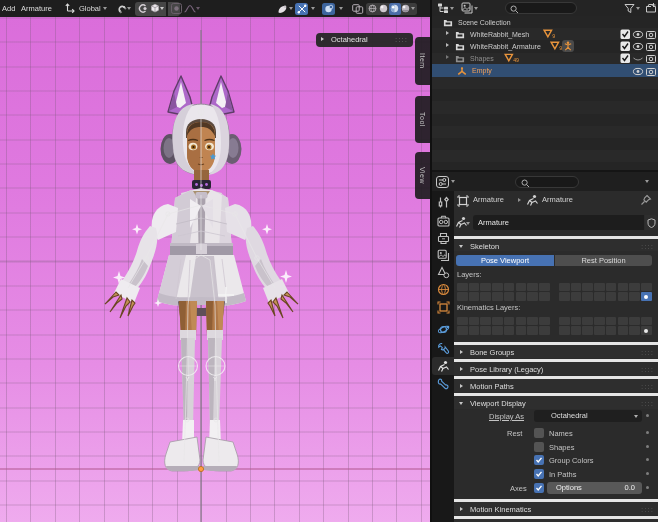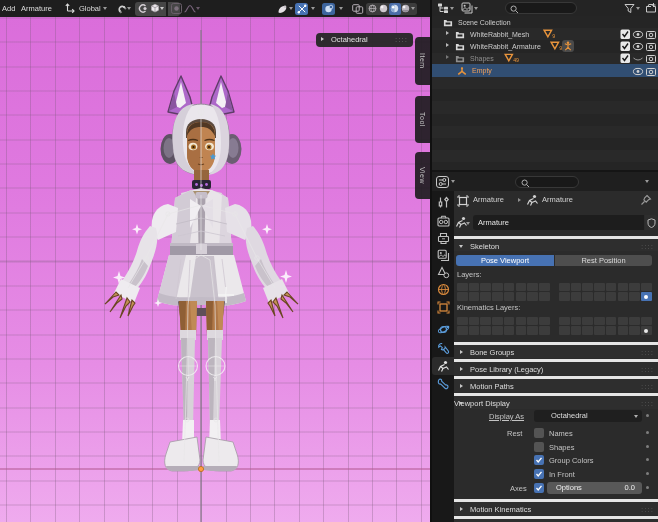--- a/index.html
+++ b/index.html
@@ -575,21 +575,21 @@
         <div style="position: absolute; width: 10.7px; height: 8.4px; background: rgb(60, 60, 60); border-radius: 1px; left: 58.5px; top: 9.4px;"></div>
         <div style="position: absolute; width: 10.7px; height: 8.4px; background: rgb(60, 60, 60); border-radius: 1px; left: 70.2px; top: 9.4px;"></div>
         <div style="position: absolute; width: 10.7px; height: 8.4px; background: rgb(60, 60, 60); border-radius: 1px; left: 81.9px; top: 9.4px;">
           <div style="position:absolute;left:3.3px;top:2.2px;width:4px;height:4px;border-radius:50%;background:#e8e8e8;"></div>
         </div>
       </div>
 
     <div class="panel-hdr" style="top:151px;height:16px;line-height:16px;"><div class="tri-r" style="left:6px;top:4.5px;border-left-color:#c8c8c8;"></div><span style="padding-left:16px;">Bone Groups</span><span style="position:absolute;right:4px;top:0;color:#5e5e5e;font-size:8px;letter-spacing:1px;">::::</span></div>
     <div class="panel-hdr" style="top:168px;height:16px;line-height:16px;"><div class="tri-r" style="left:6px;top:4.5px;border-left-color:#c8c8c8;"></div><span style="padding-left:16px;">Pose Library (Legacy)</span><span style="position:absolute;right:4px;top:0;color:#5e5e5e;font-size:8px;letter-spacing:1px;">::::</span></div>
     <div class="panel-hdr" style="top:185px;height:16px;line-height:16px;"><div class="tri-r" style="left:6px;top:4.5px;border-left-color:#c8c8c8;"></div><span style="padding-left:16px;">Motion Paths</span><span style="position:absolute;right:4px;top:0;color:#5e5e5e;font-size:8px;letter-spacing:1px;">::::</span></div>
-    <div class="panel-hdr" style="top:202px;height:16px;line-height:16px;"><div class="tri-d" style="left:5px;top:6px;border-top-color:#c8c8c8;"></div><span style="">Viewport Display</span><span style="position:absolute;right:4px;top:0;color:#5e5e5e;font-size:8px;letter-spacing:1px;">::::</span></div>
+    <div class="panel-hdr" style="top:202px;height:16px;line-height:16px;"><div class="tri-d" style="left:5px;top:6px;border-top-color:#c8c8c8;"></div><span style="padding-left:16px;">Viewport Display</span><span style="position:absolute;right:4px;top:0;color:#5e5e5e;font-size:8px;letter-spacing:1px;">::::</span></div>
 
     <span class="lbl" style="left:35px;top:221px;text-decoration:underline;">Display As</span>
     <div class="abs" style="left:80px;top:219px;width:108px;height:12px;background:#1f1f1f;border-radius:3px;color:#dedede;font-size:7.5px;line-height:12px;">
       <span style="padding-left:17px;">Octahedral</span>
       <div class="tri-d" style="right:4px;top:4.5px;border-top-color:#b0b0b0;"></div>
     </div>
     <div class="dot" style="top:223px;"></div>
     <span class="lbl" style="left:53px;top:238px;">Rest</span>
     <div class="chk" style="left:80px;top:237px;"></div>
     <span class="lbl" style="left:95px;top:238px;">Names</span>
@@ -600,21 +600,21 @@
     <div class="chk on" style="left:80px;top:264px;"></div>
     <svg class="abs" style="left:81px;top:265px;" width="8" height="8" viewBox="0 0 8 8">
         <path d="M1.5 4 L3.2 6 L6.5 1.8" stroke="#fff" stroke-width="1.3" fill="none"></path>
       </svg>
     <span class="lbl" style="left:95px;top:265px;">Group Colors</span>
     <div class="dot" style="top:267px;"></div>
     <div class="chk on" style="left:80px;top:278px;"></div>
     <svg class="abs" style="left:81px;top:279px;" width="8" height="8" viewBox="0 0 8 8">
         <path d="M1.5 4 L3.2 6 L6.5 1.8" stroke="#fff" stroke-width="1.3" fill="none"></path>
       </svg>
-    <span class="lbl" style="left:95px;top:279px;">In Front</span>
+    <span class="lbl" style="left:95px;top:279px;">In Paths</span>
     <div class="dot" style="top:281px;"></div>
     <span class="lbl" style="left:56px;top:293px;">Axes</span>
     <div class="chk on" style="left:80px;top:292px;"></div>
     <svg class="abs" style="left:81px;top:293px;" width="8" height="8" viewBox="0 0 8 8">
         <path d="M1.5 4 L3.2 6 L6.5 1.8" stroke="#fff" stroke-width="1.3" fill="none"></path>
       </svg>
     <div class="abs" style="left:93px;top:291px;width:95px;height:12px;background:#585858;border-radius:3px;color:#f0f0f0;font-size:7.5px;line-height:12px;">
       <span style="padding-left:9px;">Options</span>
       <span style="position:absolute;right:7px;top:0;">0.0</span>
     </div>

